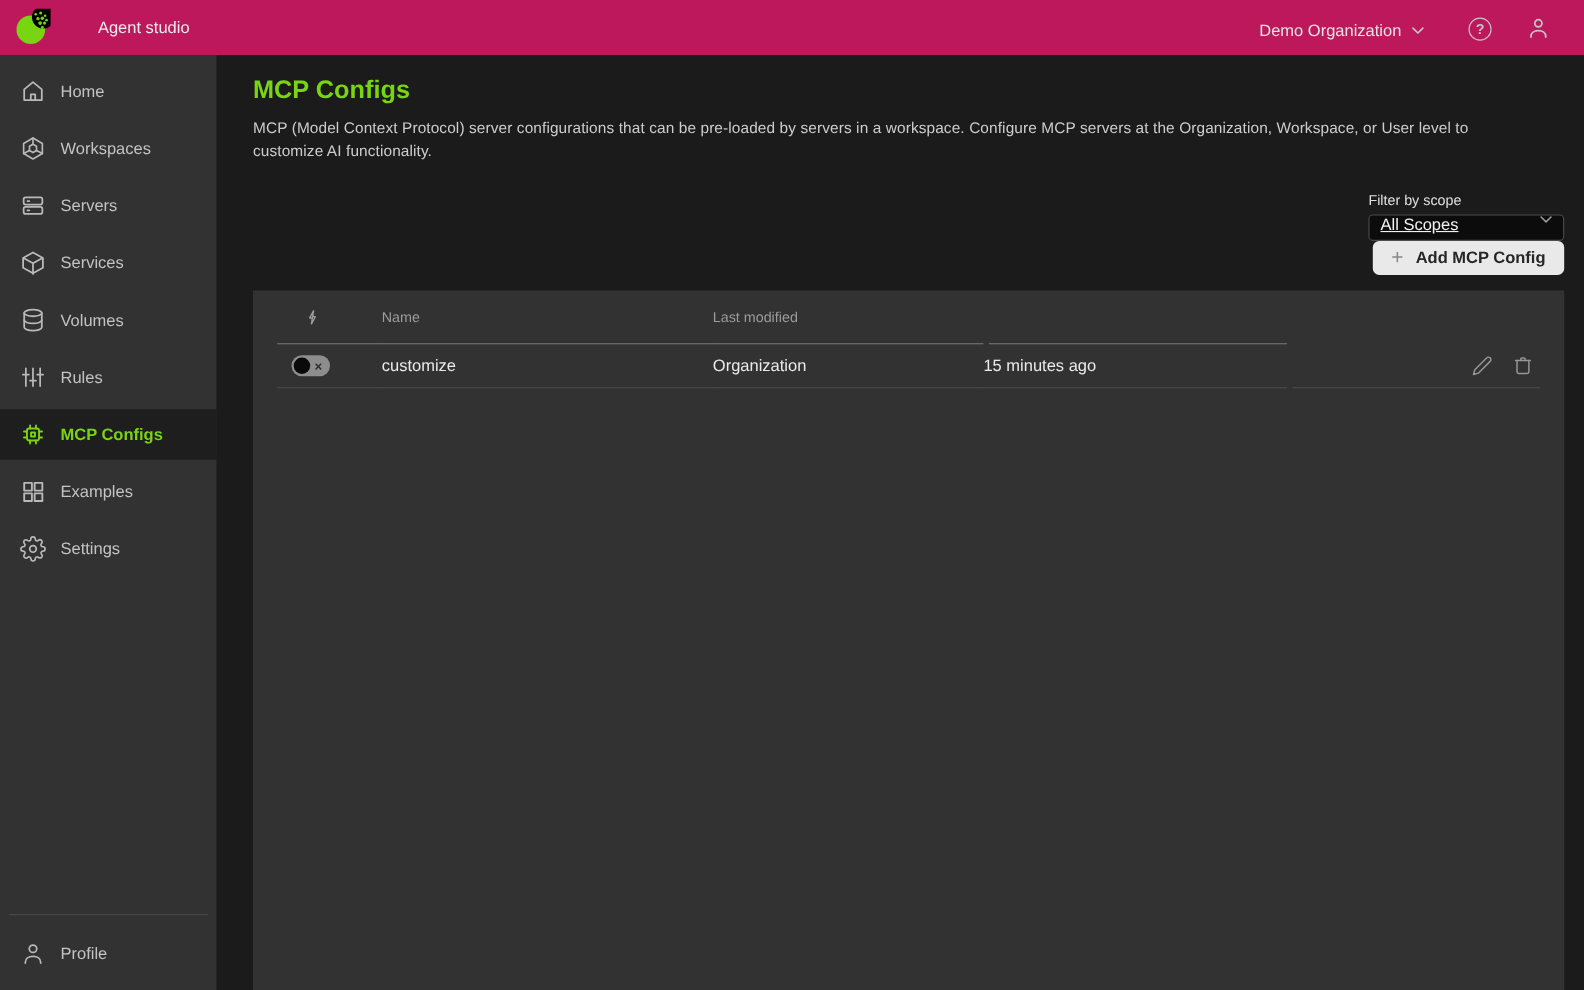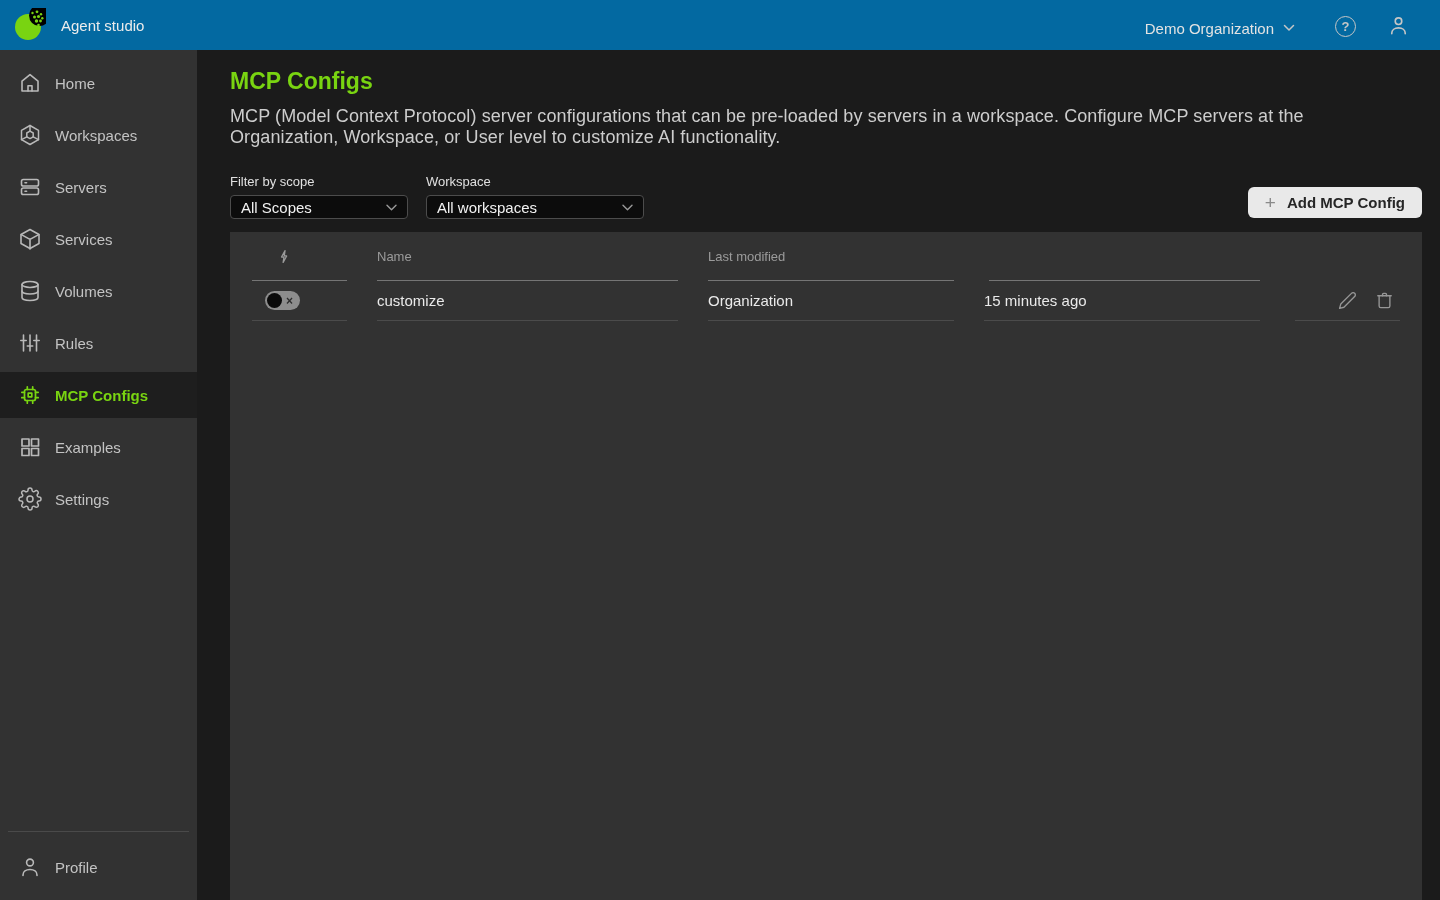--- a/index.html
+++ b/index.html
@@ -7,23 +7,23 @@
   body {
     background: #191919;
     font-family: "Liberation Sans", sans-serif;
     overflow: hidden;
     -webkit-font-smoothing: antialiased;
   }
   svg { display: block; }
 
   
   .topbar {
-    height: 50px; background: #0369a1;
+    height: 50px; background: #be185d;
     display: flex; align-items: center;
-    padding: 0 30px 0 14px; color: #e3e3e3;
+    padding: 0 30px 0 14px; color: #e3e3e3; gap: 28px;
   }
   .app-title { margin-left: 15px; font-size: 15px; color: #ececec; }
   .topbar-right { margin-left: auto; display: flex; align-items: flex-end; }
   .org-switcher { display: flex; align-items: center; gap: 9px; font-size: 15px; color: #e3e3e3; cursor: pointer; }
   .help-btn {
     margin-left: 40px; width: 21px; height: 21px;
     border: 1.6px solid #c6c6c6; border-radius: 50%;
     display: flex; align-items: center; justify-content: center;
     font-size: 13px; font-weight: 700; color: #c6c6c6; cursor: pointer;
   }
@@ -45,50 +45,49 @@
   .nav-icon { width: 24px; height: 24px; display: flex; align-items: center; justify-content: center; color: #b9b9b9; }
   .nav-label { margin-left: 13px; white-space: nowrap; }
   .nav-item.selected { background: #1e1e1e; color: #79d411; font-weight: 700; }
   .nav-item.selected .nav-icon { color: #79d411; }
   .sidebar-footer { margin-top: auto; padding-bottom: 4px; }
   .sidebar-divider { border-top: 1px solid #4a4a4a; margin: 0 8px 12px 8px; }
 
   
   .main { flex: 1; background: #1b1b1b; padding: 18px 18px 0 33px; display: flex; flex-direction: column; overflow: hidden; }
   .page-title { color: #79d411; font-size: 23px; font-weight: 600; margin-bottom: 11px; }
-  .page-desc { color: #cdcdcd; font-size: 18px; line-height: 21px; max-width: 1150px; letter-spacing: .1px; }
-
-  .filters-row { display: flex; align-items: flex-end; margin-top: 26px; }
+  .page-desc { color: #cdcdcd; font-size: 14px; line-height: 21px; max-width: 1150px; letter-spacing: .1px; }
+
+  .filters-row { display: flex; align-items: flex-end; margin-top: 26px; flex-direction: column; }
   .filter-group { display: flex; flex-direction: column; }
   .filter-group + .filter-group { margin-left: 18px; }
   .filter-label { font-size: 13px; color: #e0e0e0; margin-bottom: 6px; }
   .dropdown {
     border: 1px solid #4c4c4c; background: #0c0c0c; border-radius: 4px;
-    height: 24px; display: flex; align-items: center; justify-content: space-between;
-    padding: 0 10px; font-size: 15px; color: #f2f2f2; cursor: pointer;
+    height: 24px; display: flex; align-items: flex-start; justify-content: space-between;
+    padding: 0 10px; font-size: 15px; color: #f2f2f2; cursor: pointer; text-decoration: underline;
   }
   .dropdown.scope { width: 178px; }
   .dropdown.workspace { width: 218px; }
   .dropdown .chev { color: #9a9a9a; }
 
   .add-btn {
     margin-left: auto; height: 31px; background: #e9e9e9; border: none; border-radius: 6px;
     display: flex; align-items: center; gap: 11px; padding: 0 17px;
     font-size: 15px; font-weight: 700; color: #262626; cursor: pointer;
     font-family: inherit; margin-bottom: 1px;
   }
   .add-btn .plus { color: #8a8a8a; font-size: 19px; font-weight: 400; line-height: 1; }
 
   
   .table-card { margin-top: 13px; background: #323232; flex: 1; padding: 0 22px; }
   .thead, .trow {
     display: grid;
     grid-template-columns: 95px 301px 246px 276px 1fr;
     align-items: stretch;
-    gap: 30px;
   }
   .thead { height: 49px; font-size: 13px; color: #9b9b9b; }
   .thead > div { border-bottom: 1px solid #757575; display: flex; align-items: center; }
   .trow { height: 40px; font-size: 15px; color: #eaeaea; }
   .trow > div { border-bottom: 1px solid #4b4b4b; display: flex; align-items: center; }
   .col-actions { margin-left: 5px; justify-content: flex-end; padding-right: 6px; gap: 18px; }
   .bolt { margin-left: 26px; color: #9b9b9b; }
 
   .toggle {
     margin-left: 13px; width: 35px; height: 19px;
@@ -270,31 +269,20 @@
         <div class="dropdown scope">
           <span>All Scopes</span>
           <span class="chev">
             <svg width="11" height="7" viewBox="0 0 11 7" fill="none" stroke="currentColor" stroke-width="1.4" stroke-linecap="round" stroke-linejoin="round">
                 <polyline points="1 1.3 5.5 5.7 10 1.3"></polyline>
               </svg>
           </span>
         </div>
       </div>
 
-      <div class="filter-group">
-        <span class="filter-label">Workspace</span>
-        <div class="dropdown workspace">
-          <span>All workspaces</span>
-          <span class="chev">
-            <svg width="11" height="7" viewBox="0 0 11 7" fill="none" stroke="currentColor" stroke-width="1.4" stroke-linecap="round" stroke-linejoin="round">
-                <polyline points="1 1.3 5.5 5.7 10 1.3"></polyline>
-              </svg>
-          </span>
-        </div>
-      </div>
 
       <button class="add-btn">
         <span class="plus">+</span>
         <span>Add MCP Config</span>
       </button>
     </div>
 
     <section class="table-card">
       <div class="thead">
         <div>

